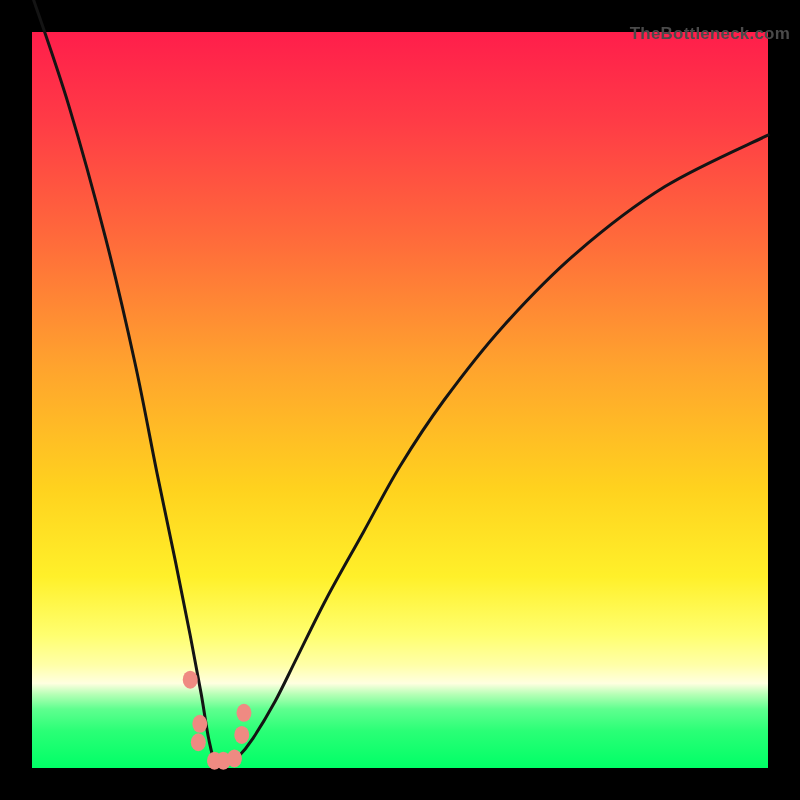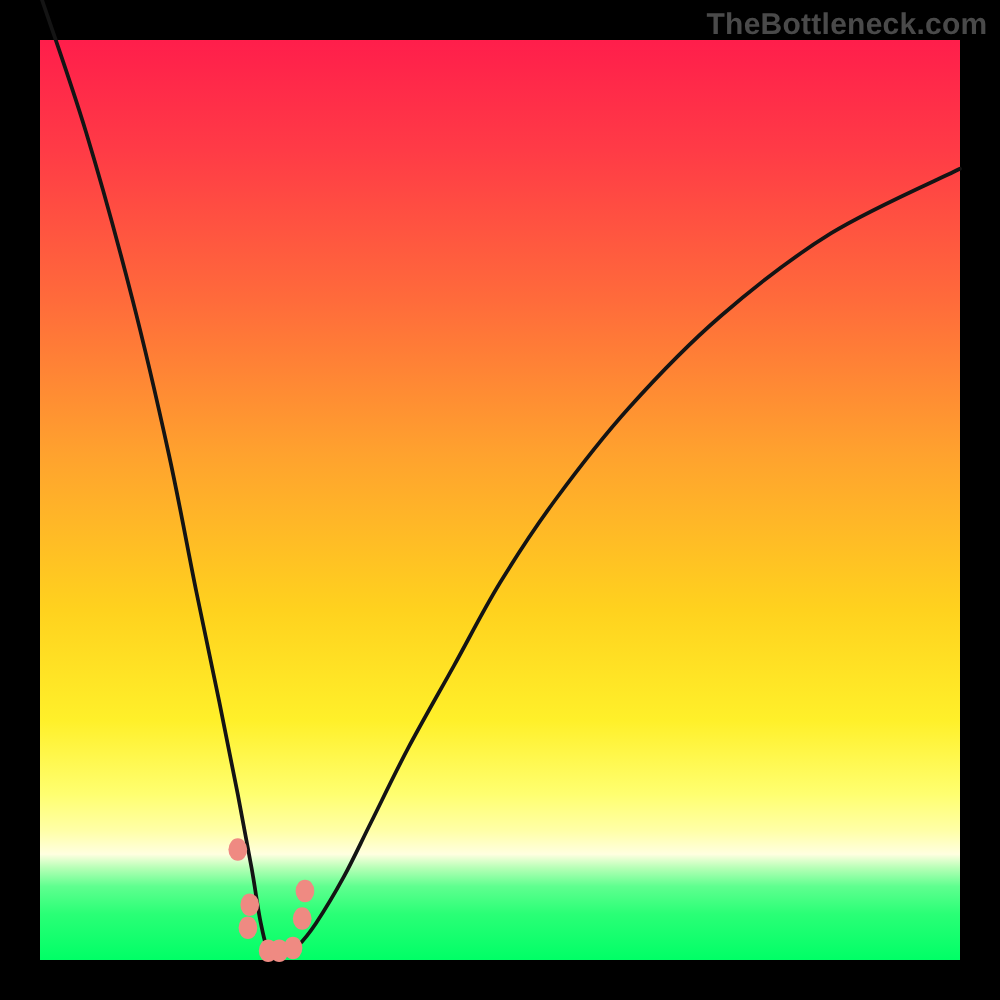--- a/index.html
+++ b/index.html
@@ -38,24 +38,24 @@
       #ffffa8 86%,
       #ffffe0 88.5%,
       #b6ffb6 90%,
       #5fff8f 92%,
       #2aff76 95%,
       #00ff66 100%
     );
   }
   .watermark {
     position: absolute;
-    top: 6px;
+    top: 24px;
     right: 10px;
     color: #4a4a4a;
-    font-size: 24px;
+    font-size: 17px;
     font-weight: 600;
     letter-spacing: 0.2px;
   }
   svg.curve {
     position: absolute;
     left: 0;
     top: 0;
     width: 800px;
     height: 800px;
     overflow: visible;

